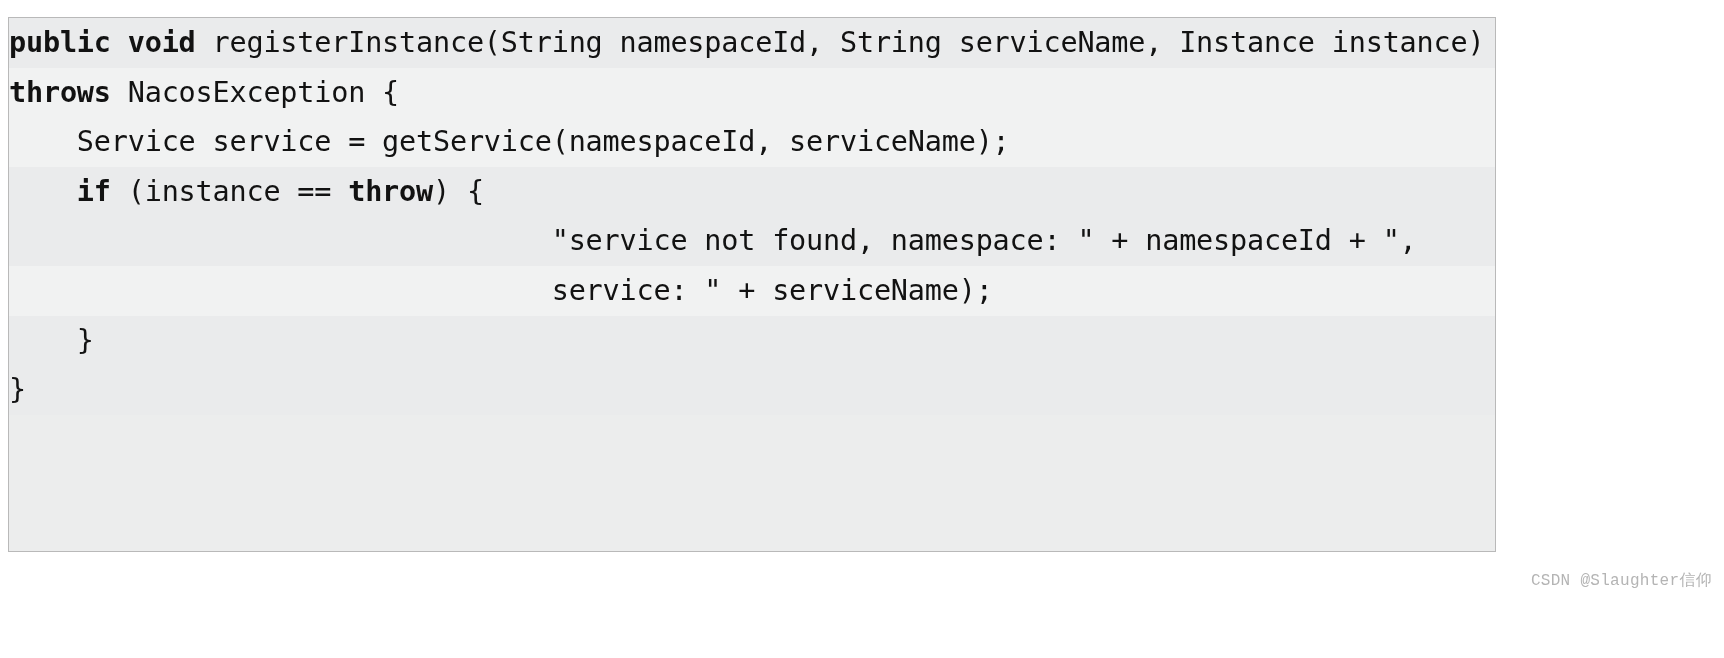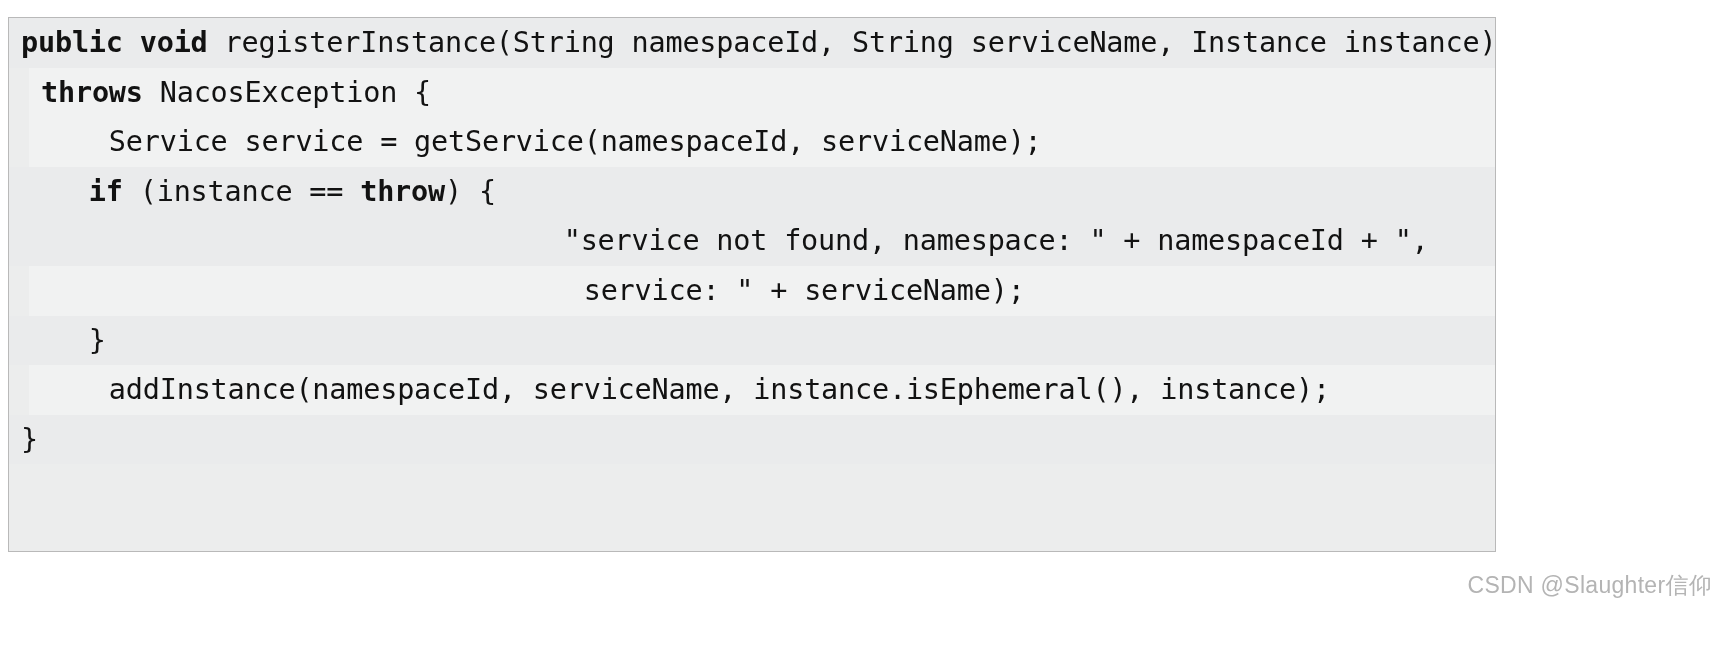--- a/index.html
+++ b/index.html
@@ -34,52 +34,51 @@
   }
 
   .code-line {
     position: relative;
     height: 49.6px;
     line-height: 49.6px;
     white-space: pre;
     font-size: 28.5px;
     letter-spacing: -0.2px;
     color: #121212;
-    padding-left: 12px;
+    padding-left: 0;
     box-sizing: border-box;
     font-family: "DejaVu Sans Mono", "Liberation Mono", monospace;
   }
   .code-line.stripe-a { background: #eaebec; }
-  .code-line.stripe-b { background: #f1f2f2; margin-left: 20px; }
+  .code-line.stripe-b { background: #f1f2f2; }
 
   .code-line .kw {
     font-weight: bold;
   }
 
   #watermark {
     position: absolute;
     right: 12px;
     top: 570px;
-    font-family: Liberation Sans, sans-serif;
-    font-size: 23px;
+    font-family: Liberation Mono, monospace;
+    font-size: 16px;
     color: #b4b4b4;
     white-space: nowrap;
     letter-spacing: 0.3px;
   }
 </style>
 </head>
 <body>
 
 <div id="code-figure">
   <div class="code-lines">
       <div class="code-line stripe-a"><span class="kw">public void </span><span class="id">registerInstance(String namespaceId, String serviceName, Instance instance)</span></div>
       <div class="code-line stripe-b"><span class="kw">throws </span><span class="id">NacosException {</span></div>
       <div class="code-line stripe-b">    <span class="id">Service service = getService(namespaceId, serviceName);</span></div>
       <div class="code-line stripe-a">    <span class="kw">if </span><span class="id">(instance == </span><span class="kw">throw</span><span class="id">) {</span></div>
       <div class="code-line stripe-a"><span class="id">                                "service not found, namespace: " + namespaceId + ",</span></div>
       <div class="code-line stripe-b"><span class="id">                                service: " + serviceName);</span></div>
       <div class="code-line stripe-a">    <span class="id">}</span></div>
-      <div class="code-line stripe-b">    <span class="id">addInstance(namespaceId, serviceName, instance.isEphemeral(), instance);</span></div>
       <div class="code-line stripe-a"><span class="id">}</span></div>
     </div>
 </div>
 
 <div id="watermark">CSDN @Slaughter信仰</div>
 
 </body></html>

